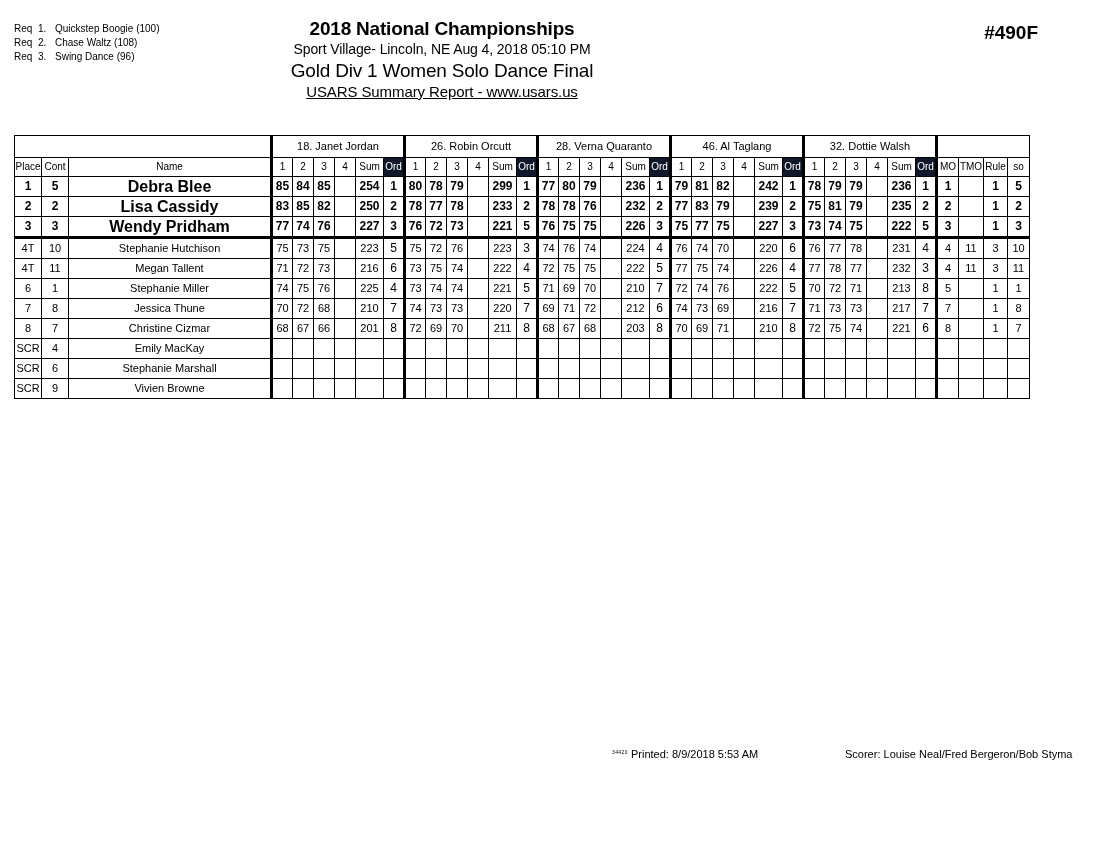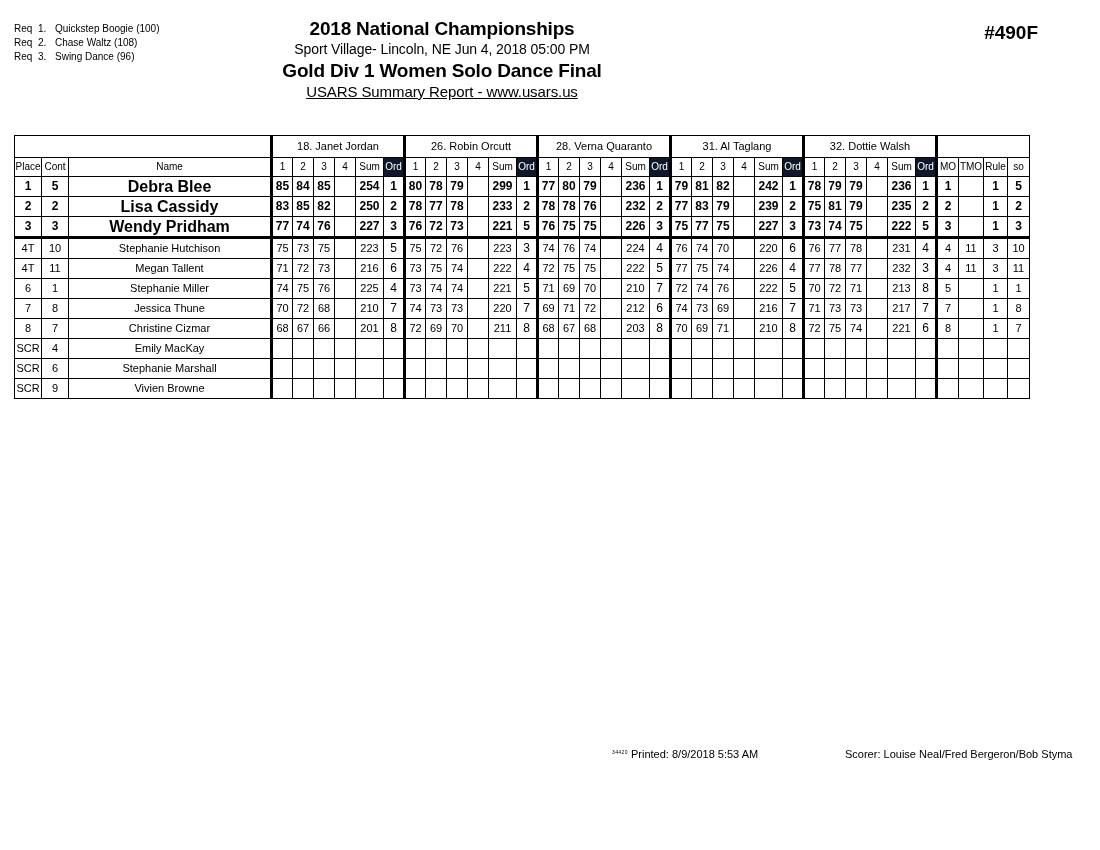--- a/index.html
+++ b/index.html
@@ -43,21 +43,21 @@
     letter-spacing: -0.2px;
     line-height: 22px;
   }
   #title-venue {
     font-size: 14px;
     line-height: 19px;
     letter-spacing: -0.1px;
   }
   #title-event {
     font-size: 19px;
-    font-weight: bold;
+    font-weight: normal;
     line-height: 23px;
     letter-spacing: -0.2px;
   }
   #title-report {
     font-size: 15px;
     line-height: 20px;
     letter-spacing: -0.1px;
     text-decoration: underline;
   }
   #event-code {
@@ -162,21 +162,21 @@
   <span class="req-line">
     <span class="req-lbl">Req</span><span class="req-num">2.</span><span>Chase Waltz (108)</span>
   </span>
   <span class="req-line">
     <span class="req-lbl">Req</span><span class="req-num">3.</span><span>Swing Dance (96)</span>
   </span>
 </div>
 
 <div id="header">
   <div id="title-main">2018 National Championships</div>
-  <div id="title-venue">Sport Village- Lincoln, NE  Jun 4, 2018  05:00 PM</div>
+  <div id="title-venue">Sport Village- Lincoln, NE  Aug 4, 2018  05:10 PM</div>
   <div id="title-event">Gold Div 1 Women Solo Dance Final</div>
   <div id="title-report">USARS Summary Report - www.usars.us</div>
 </div>
 <div id="event-code">#490F</div>
 
 <div id="results-wrap">
   <table class="grid" id="results-table">
     <colgroup id="results-colgroup">
         <col style="width: 27px;">
         <col style="width: 27px;">
@@ -215,21 +215,21 @@
         <col style="width: 25px;">
         <col style="width: 24px;">
         <col style="width: 22px;">
       </colgroup>
     <tbody id="results-body">
         <tr class="judge-row">
           <td class="blank-corner" colspan="3"></td>
           <td class="jname bl-thick" colspan="6"><span>18.  Janet Jordan</span></td>
           <td class="jname bl-thick" colspan="6"><span>26.  Robin Orcutt</span></td>
           <td class="jname bl-thick" colspan="6"><span>28.  Verna Quaranto</span></td>
-          <td class="jname bl-thick" colspan="6"><span>31.  Al Taglang</span></td>
+          <td class="jname bl-thick" colspan="6"><span>46.  Al Taglang</span></td>
           <td class="jname bl-thick br-thick" colspan="6"><span>32.  Dottie Walsh</span></td>
           <td class="blank-corner" colspan="4"></td>
         </tr>
         <tr class="head-row">
           <td class="h-left">Place</td>
           <td class="h-left">Cont</td>
           <td class="name-h">Name</td>
           <td class="bl-thick">1</td>
           <td>2</td>
           <td>3</td>

